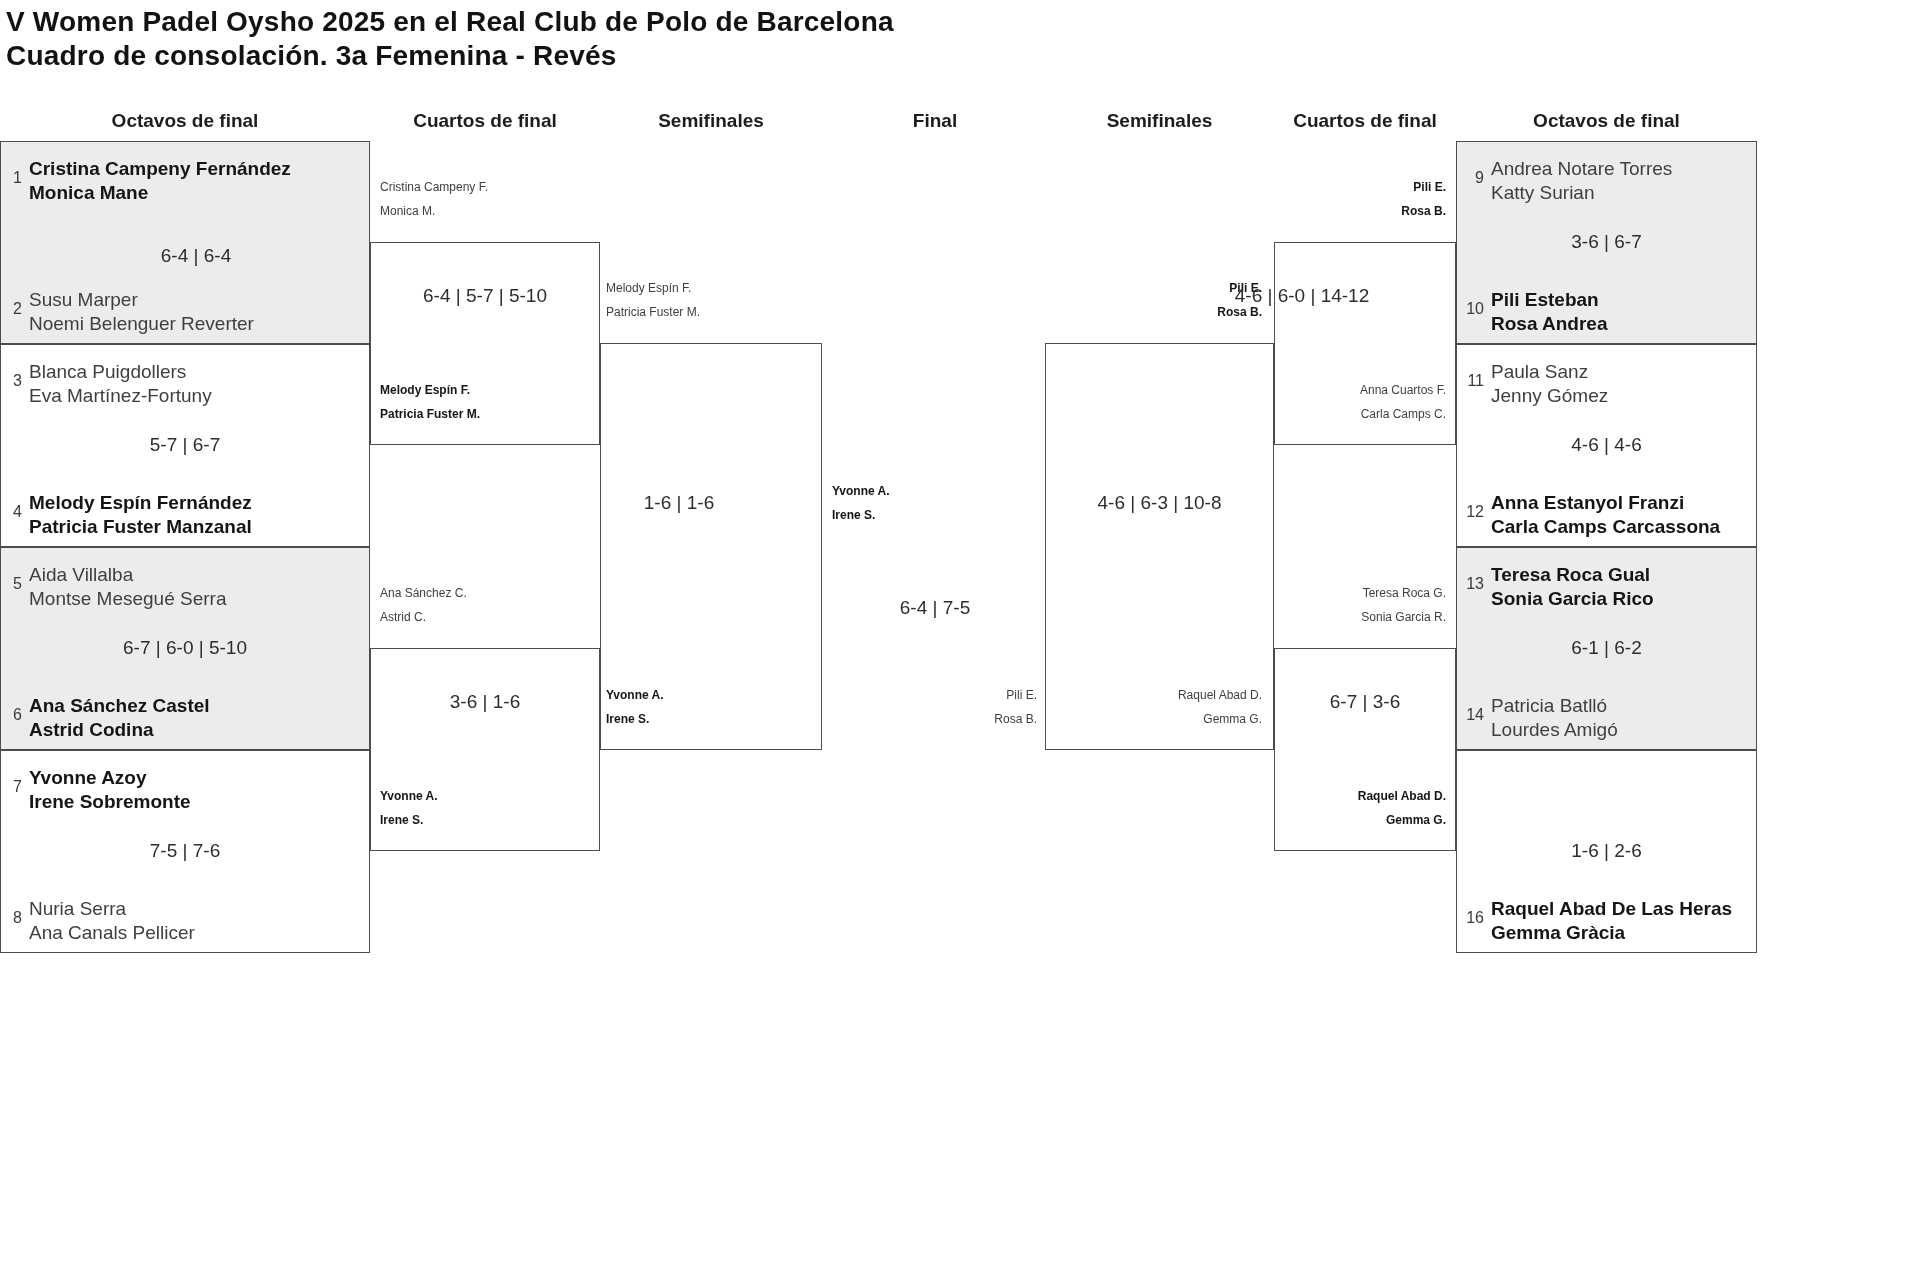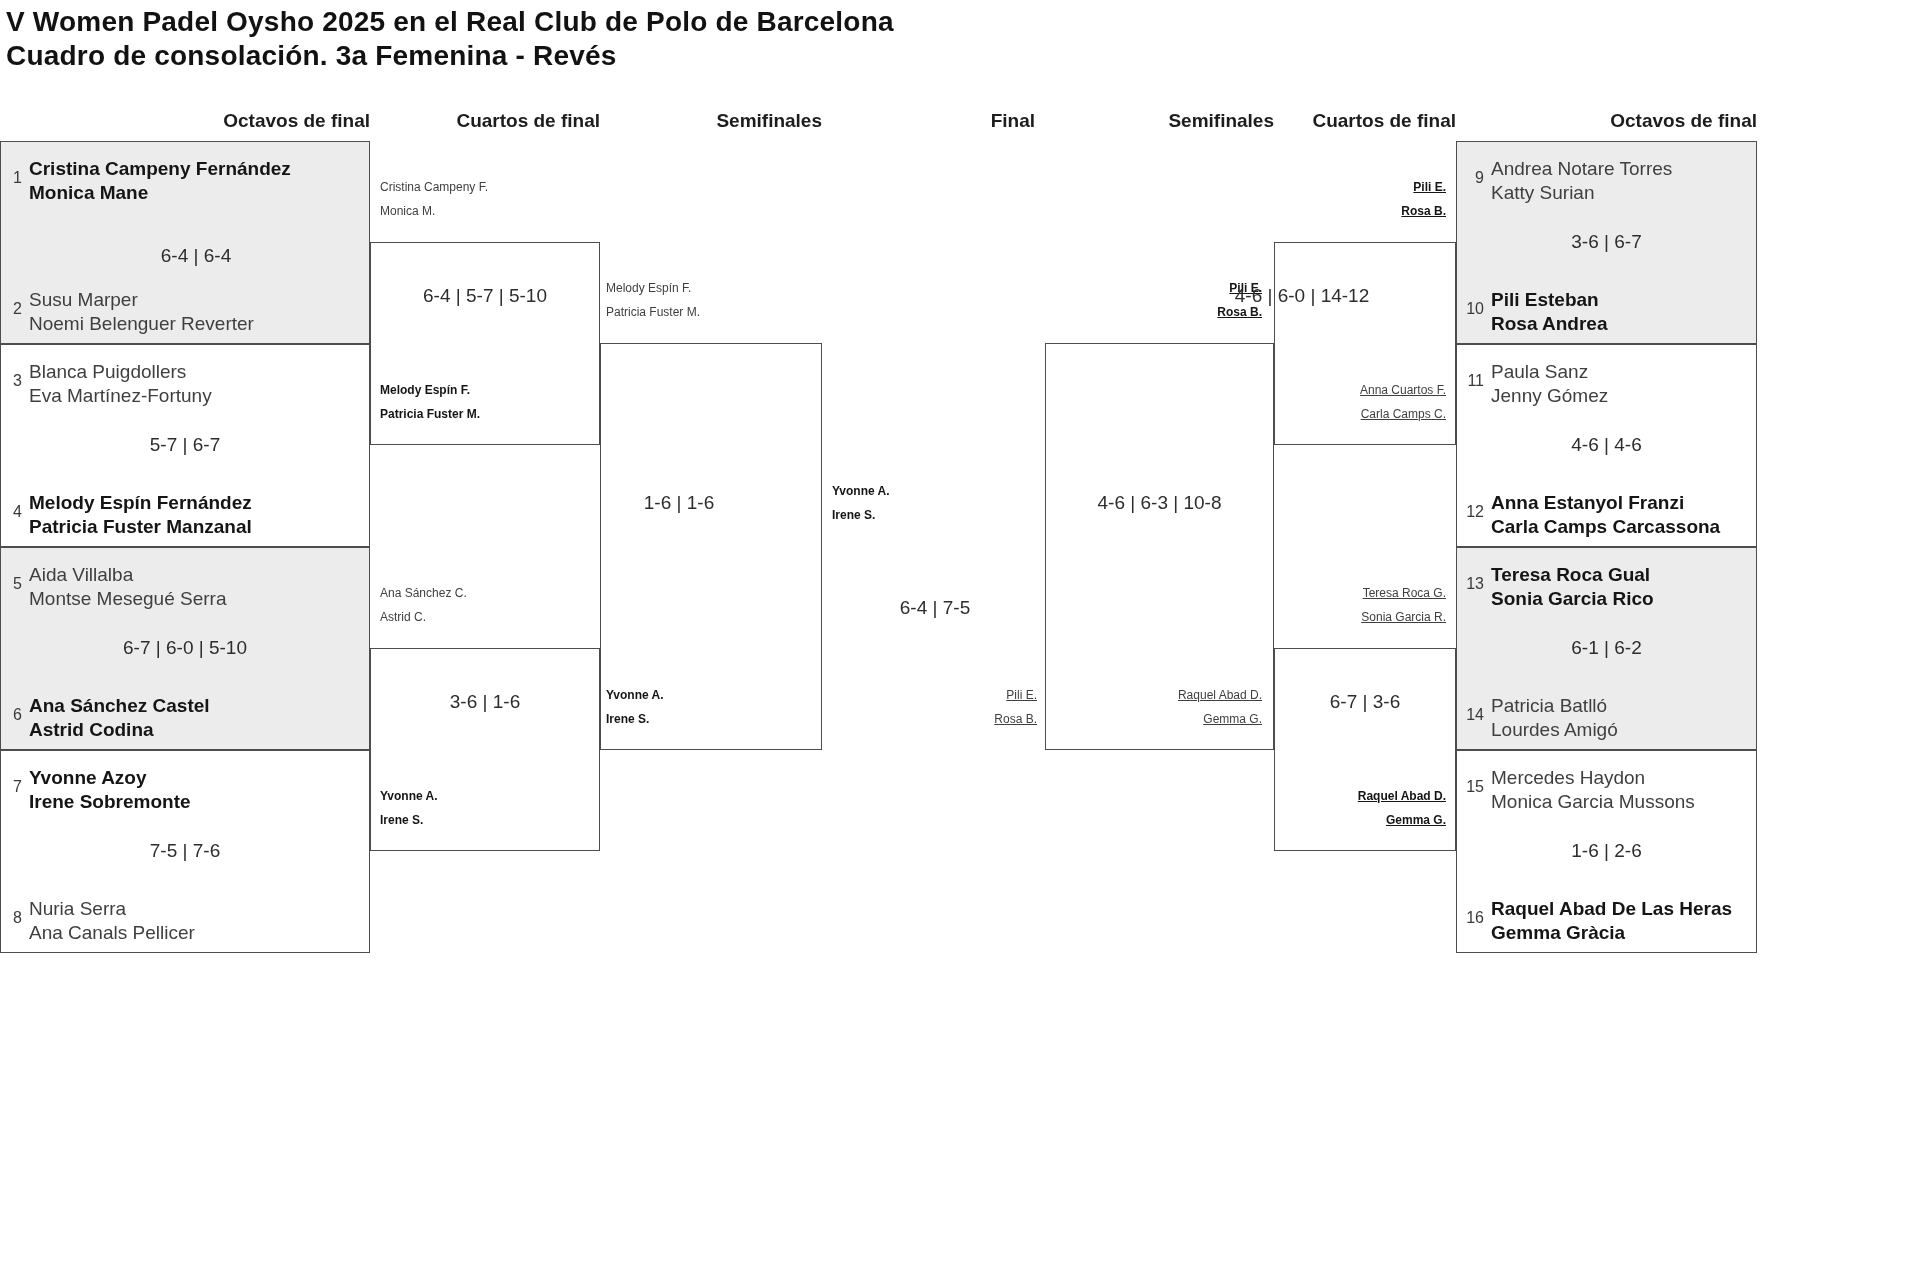--- a/index.html
+++ b/index.html
@@ -1,33 +1,33 @@
 <!DOCTYPE html>
 <html><head>
 <meta charset="utf-8">
 <style>
   html,body{margin:0;padding:0;background:#ffffff;}
   .stage{
     position:relative;width:1920px;height:1265px;background:#ffffff;overflow:hidden;
     font-family:"Liberation Sans","DejaVu Sans",sans-serif;color:#1c1c1c;
   }
   .title-line{position:absolute;left:6px;font-size:28px;font-weight:700;color:#121212;letter-spacing:.2px;white-space:nowrap;}
-  .round-header{position:absolute;top:110px;font-size:19px;font-weight:600;color:#1d1d1d;text-align:right;white-space:nowrap;}
+  .round-header{position:absolute;top:110px;font-size:19px;font-weight:600;color:#1d1d1d;text-align:center;white-space:nowrap;}
   .mbox{position:absolute;box-sizing:border-box;border:1px solid #4d4d4d;background:transparent;}
   .mbox.shaded{background:#ececec;}
   .oteam{position:absolute;display:flex;gap:7px;align-items:flex-start;}
   .seed{font-size:16px;color:#3a3a3a;padding-top:12px;text-align:right;flex:0 0 auto;}
   .pl{font-size:19px;line-height:24px;}
   .pl span{display:block;white-space:nowrap;}
   .tname{position:absolute;font-size:12px;line-height:24px;color:#3f3f3f;}
   .tname span{display:block;white-space:nowrap;}
   .winner, .winner span{font-weight:700;color:#151515;}
   .loser, .loser span{font-weight:400;color:#3f3f3f;}
   .score{position:absolute;font-size:19px;line-height:24px;color:#2d2d2d;text-align:center;white-space:nowrap;}
-  .ralign{text-align:right;text-decoration:underline;}
+  .ralign{text-align:right;}
 </style>
 </head>
 <body>
 
 <div class="stage">
 
   <div class="title-line" style="top:6px">V Women Padel Oysho 2025 en el Real Club de Polo de Barcelona</div>
   <div class="title-line" style="top:40px">Cuadro de consolación. 3a Femenina - Revés</div>
 
   <div class="round-header" style="left:0;width:370px">Octavos de final</div>
@@ -231,27 +231,20 @@
   </div>
   <div class="score" style="left:1456px;top:636px;width:301px">6-1 | 6-2</div>
   <div class="oteam" style="left:1456px;top:694px;width:296px">
     <span class="seed" style="width:28px">14</span>
     <div class="pl loser">
         <span>Patricia Batlló</span>
         <span>Lourdes Amigó</span>
       </div>
   </div>
 
-  <div class="oteam" style="left:1456px;top:766px;width:296px">
-    <span class="seed" style="width:28px">15</span>
-    <div class="pl loser">
-        <span>Mercedes Haydon</span>
-        <span>Monica Garcia Mussons</span>
-      </div>
-  </div>
   <div class="score" style="left:1456px;top:839px;width:301px">1-6 | 2-6</div>
   <div class="oteam" style="left:1456px;top:897px;width:296px">
     <span class="seed" style="width:28px">16</span>
     <div class="pl winner">
         <span>Raquel Abad De Las Heras</span>
         <span>Gemma Gràcia</span>
       </div>
   </div>
 
 </div>

